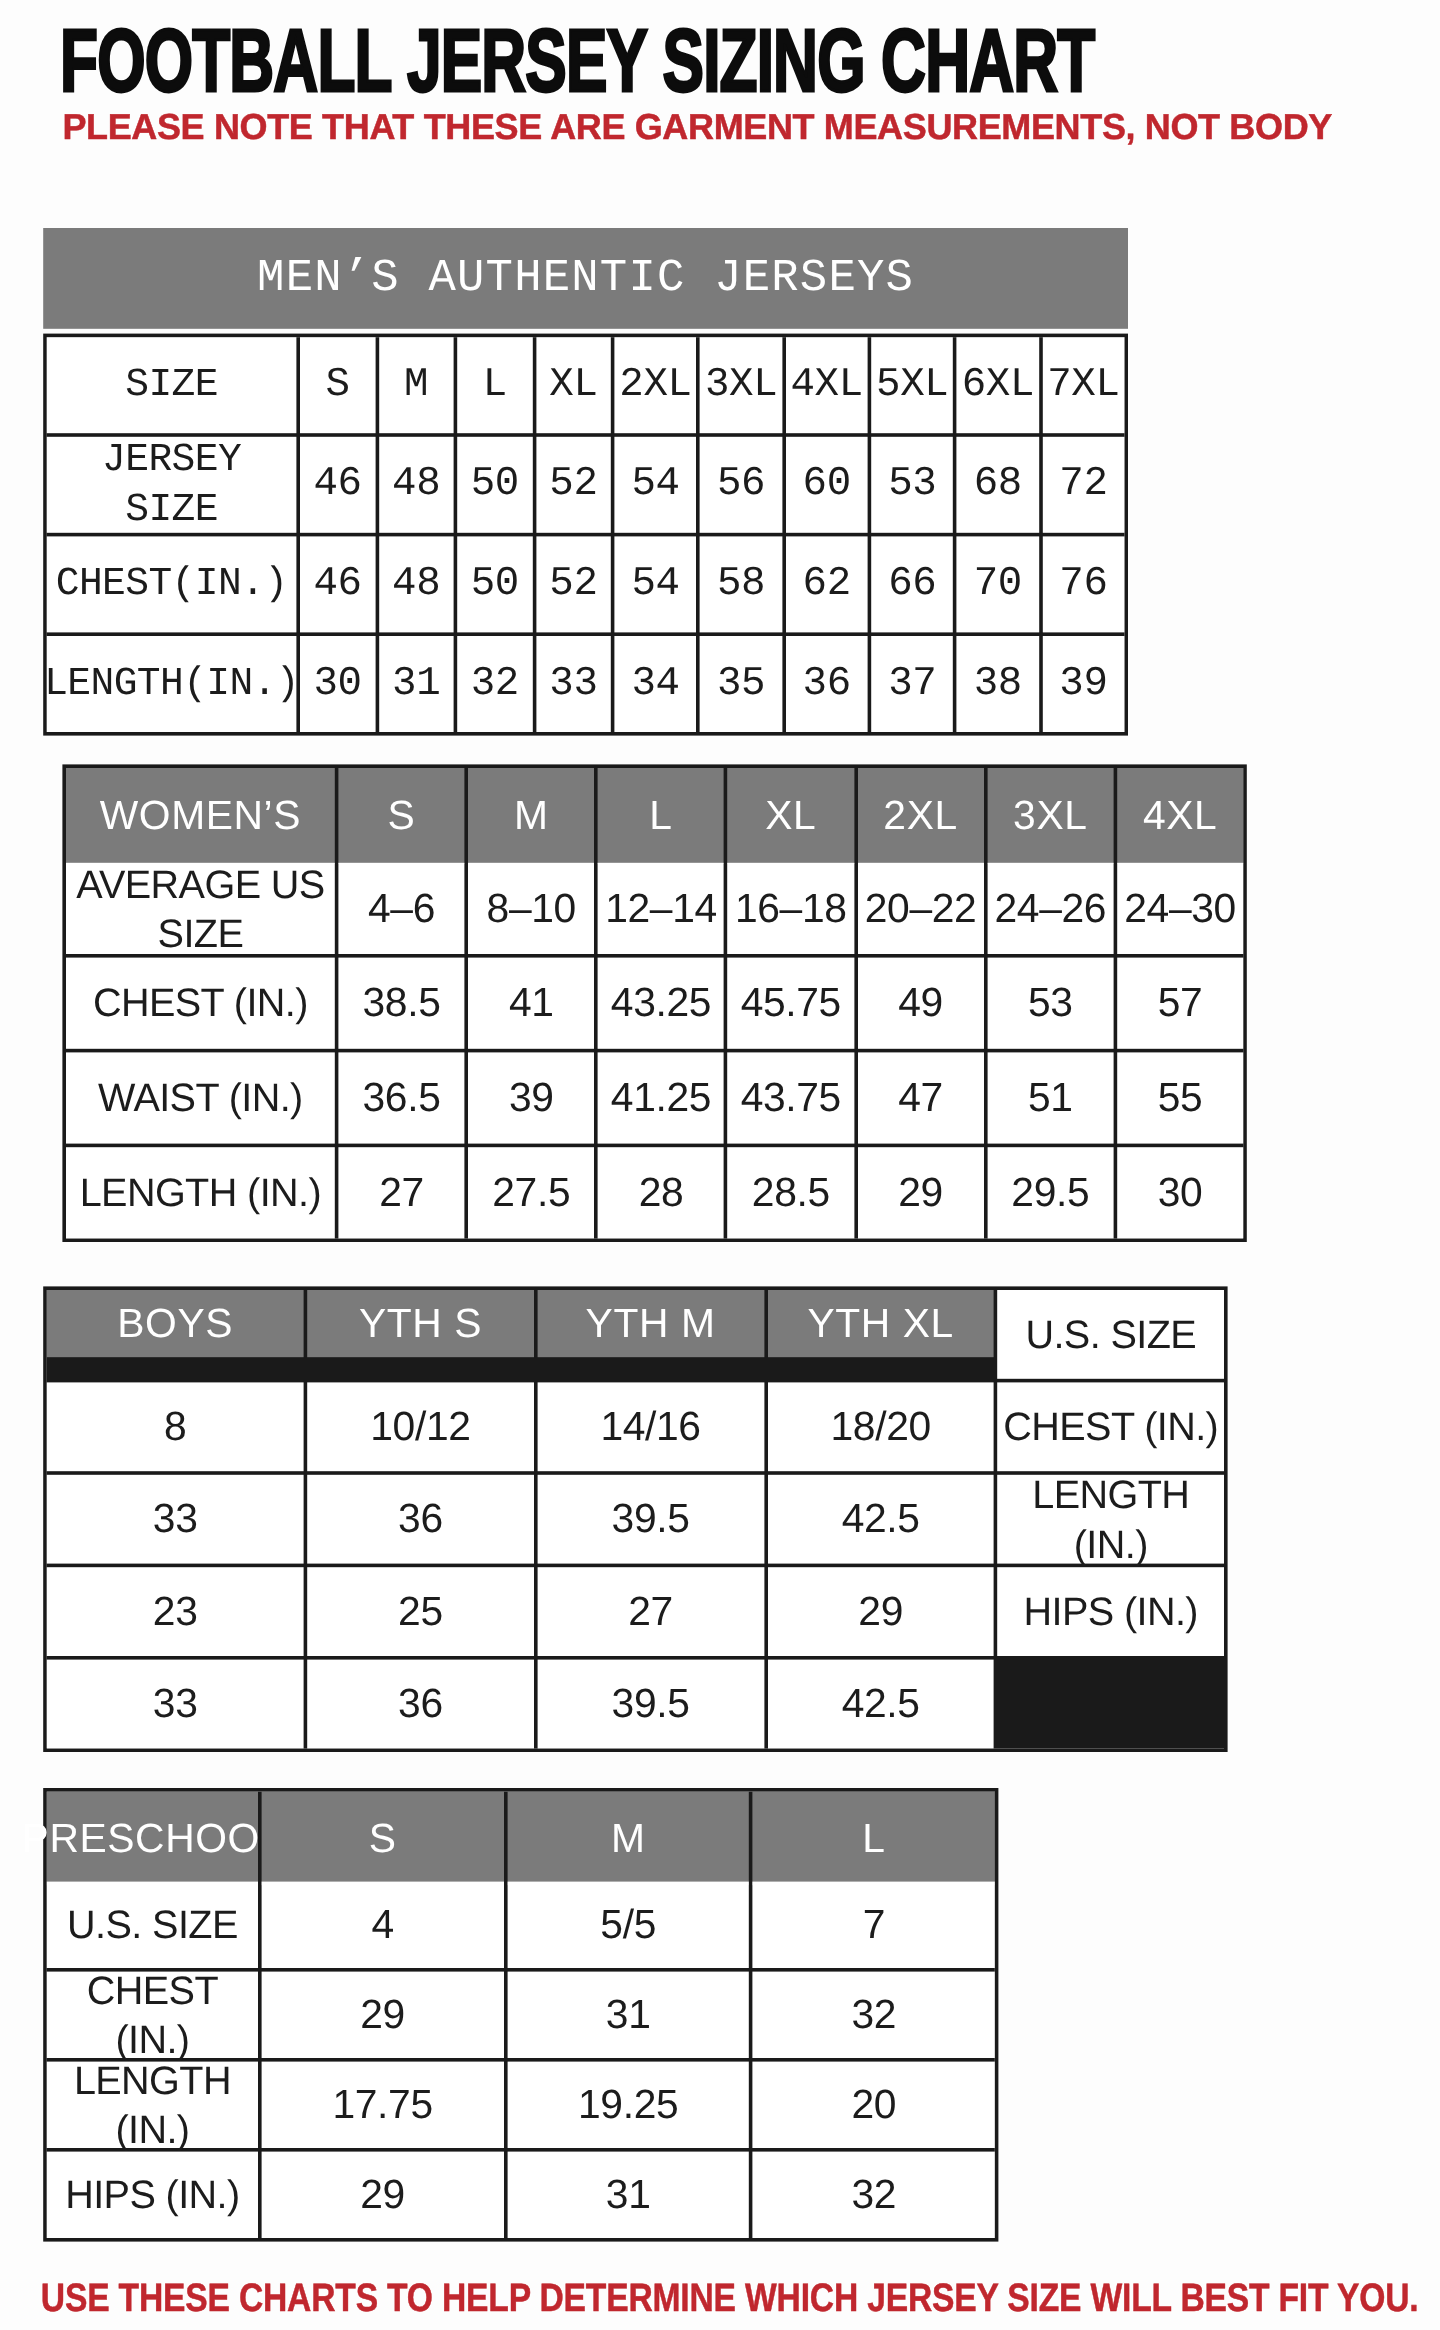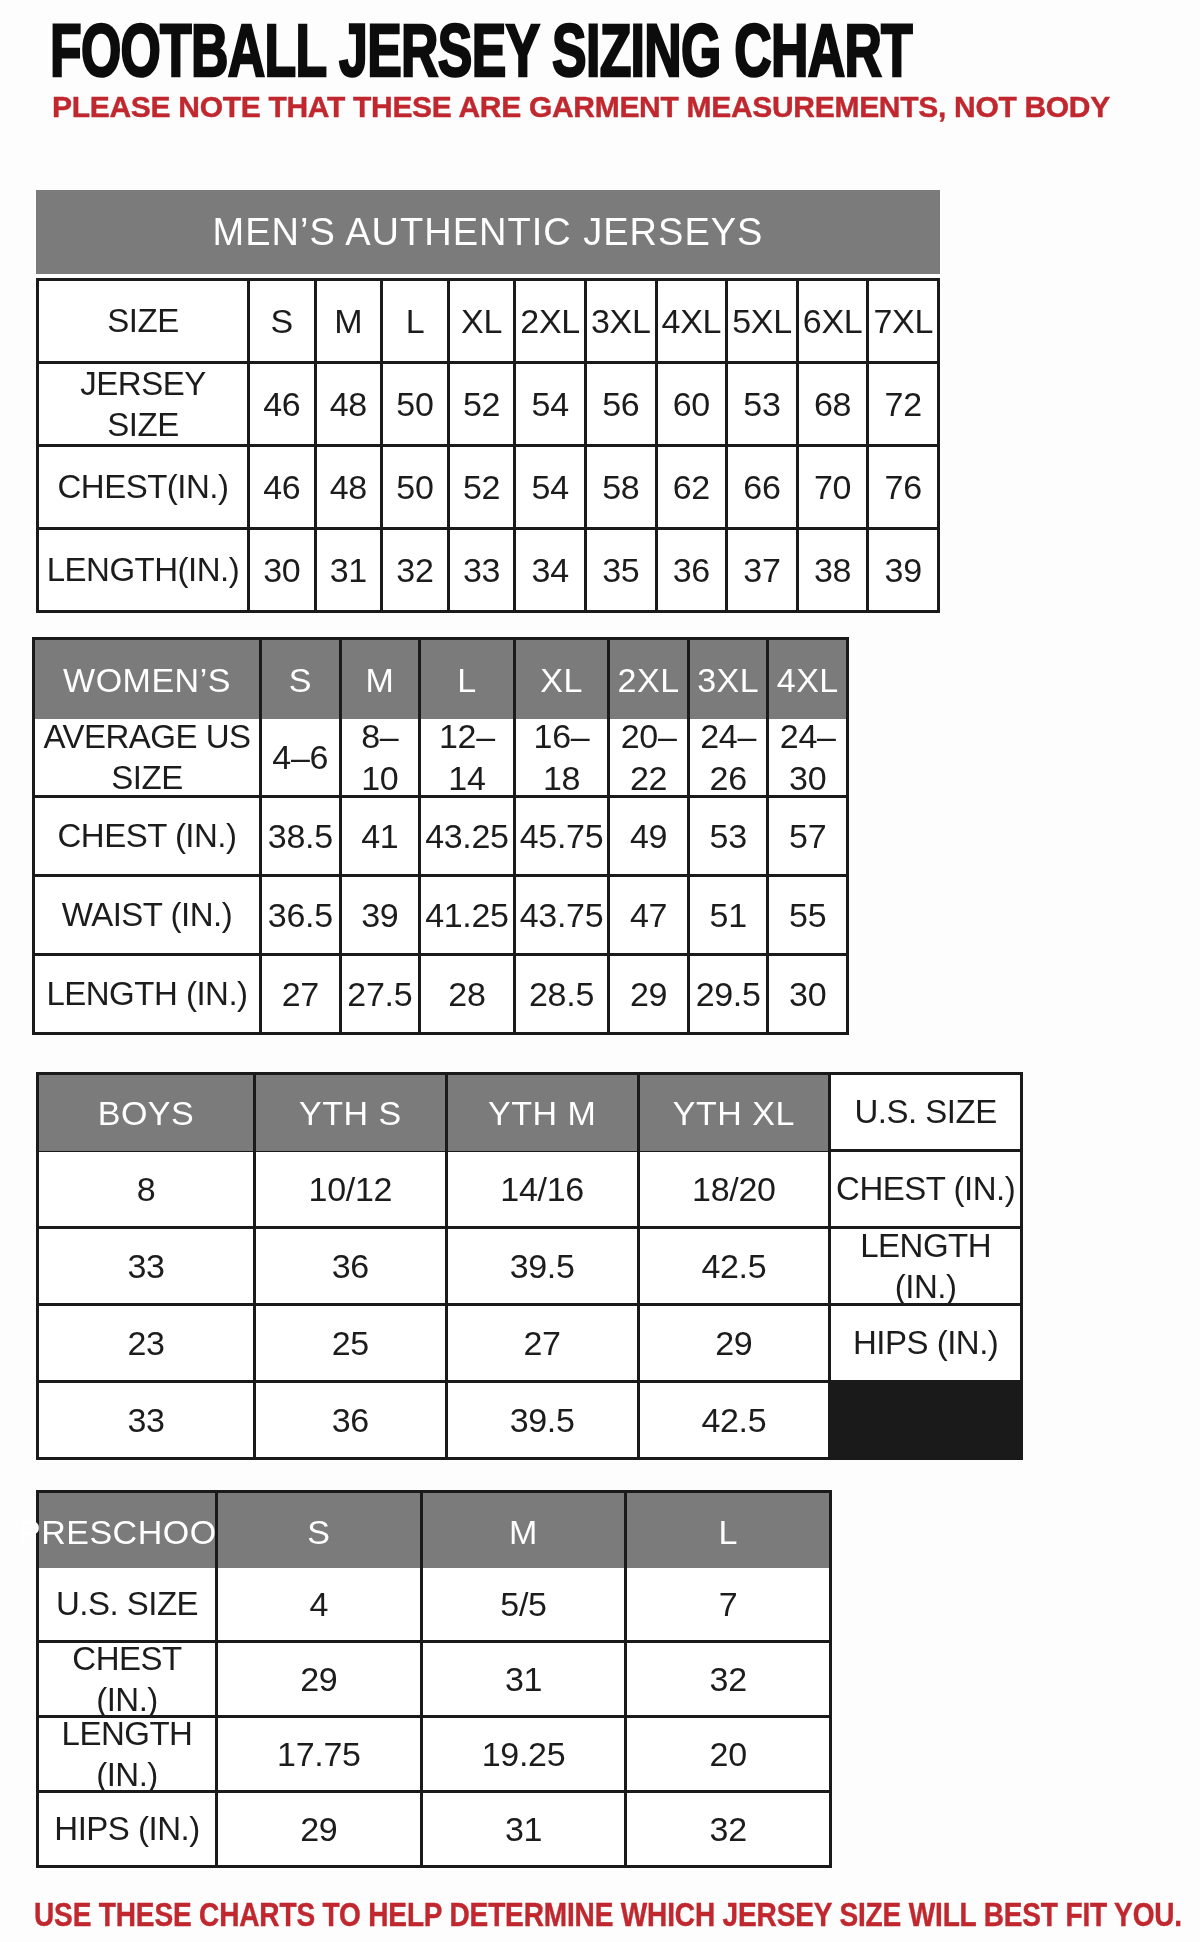--- a/index.html
+++ b/index.html
@@ -23,22 +23,22 @@
     -webkit-text-stroke:2.5px #0c0c0c;
   }
   .note{
     position:absolute;left:52px;top:88px;width:1120px;
     font-size:30px;line-height:37px;color:var(--red);font-weight:bold;
     letter-spacing:-0.3px;
     -webkit-text-stroke:0.4px var(--red);
   }
   .note span{display:block;}
   .tbl{position:absolute;}
-  #mens{left:36px;top:190px;width:904px;}
-  #womens{left:32px;top:637px;width:817px;}
+  #mens{left:36px;top:190px;width:904px;font-family:Liberation Mono, monospace;}
+  #womens{left:52px;top:637px;width:987px;}
   #boys{left:36px;top:1072px;width:987px;}
   #preschool{left:36px;top:1490px;width:796px;}
   .banner{
     height:84px;width:100%;background:var(--gray);
     display:flex;align-items:center;justify-content:center;
     color:#ffffff;font-size:38px;letter-spacing:1px;margin-bottom:4px;
   }
   .tframe{
     width:100%;border:3px solid var(--bk);background:#f0abfc;
   }
@@ -46,21 +46,21 @@
     display:grid;gap:3px;background:var(--bk);width:100%;
   }
   #mens  .grid{grid-template-columns:208px repeat(10,1fr);grid-auto-rows:80px;}
   #womens .grid{grid-template-columns:224px repeat(7,1fr);}
   #boys   .grid{grid-template-columns:214px repeat(4,1fr);}
   #preschool .grid{grid-template-columns:176px repeat(3,1fr);}
   #womens .grid{grid-auto-rows:76px;}
   #boys .grid{grid-auto-rows:74px;}
   #preschool .grid{grid-auto-rows:72px;}
   #womens .grid > .hcell{height:80px;}
-  #boys .grid > .hcell{height:76px;}
+  #boys .grid > .hcell{height:56px;}
   #preschool .grid > .hcell{height:78px;}
   .cell,.hcell{
     background:#ffffff;display:flex;align-items:center;justify-content:center;
     text-align:center;color:var(--txt);font-size:34px;letter-spacing:-0.3px;
     line-height:1.25;padding:0 4px;
   }
   .hcell{
     background:var(--gray);color:#ffffff;font-size:34px;letter-spacing:0.5px;
   }
   .lbl{font-size:33px;letter-spacing:-0.5px;}

